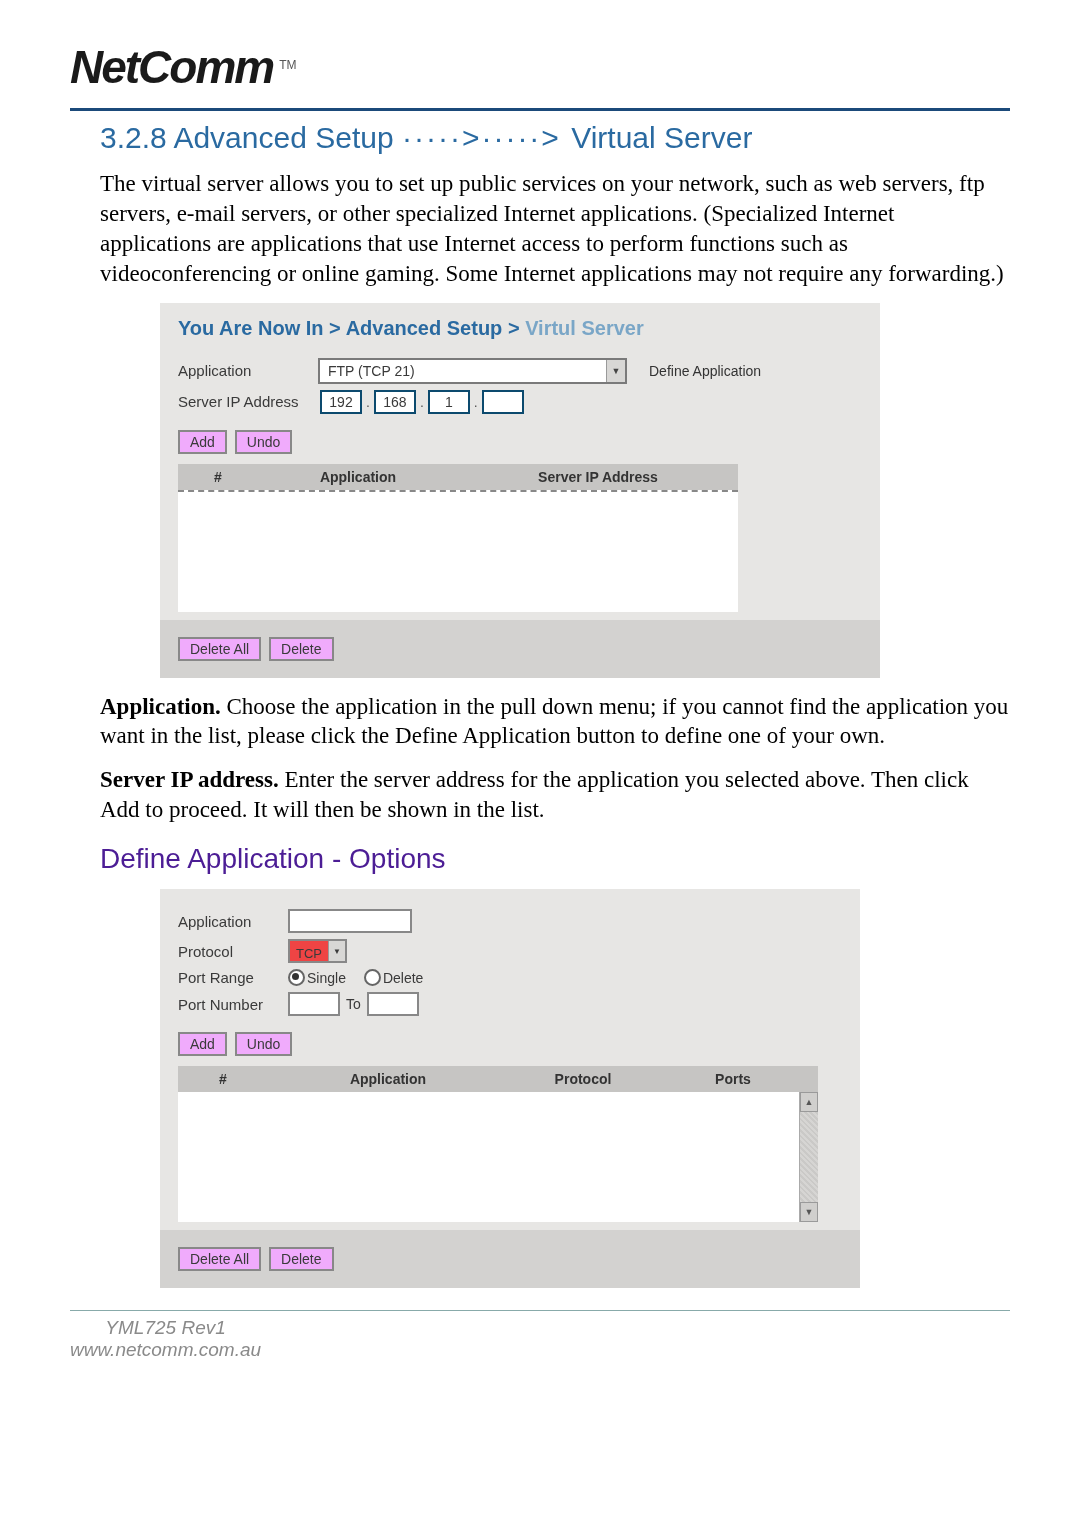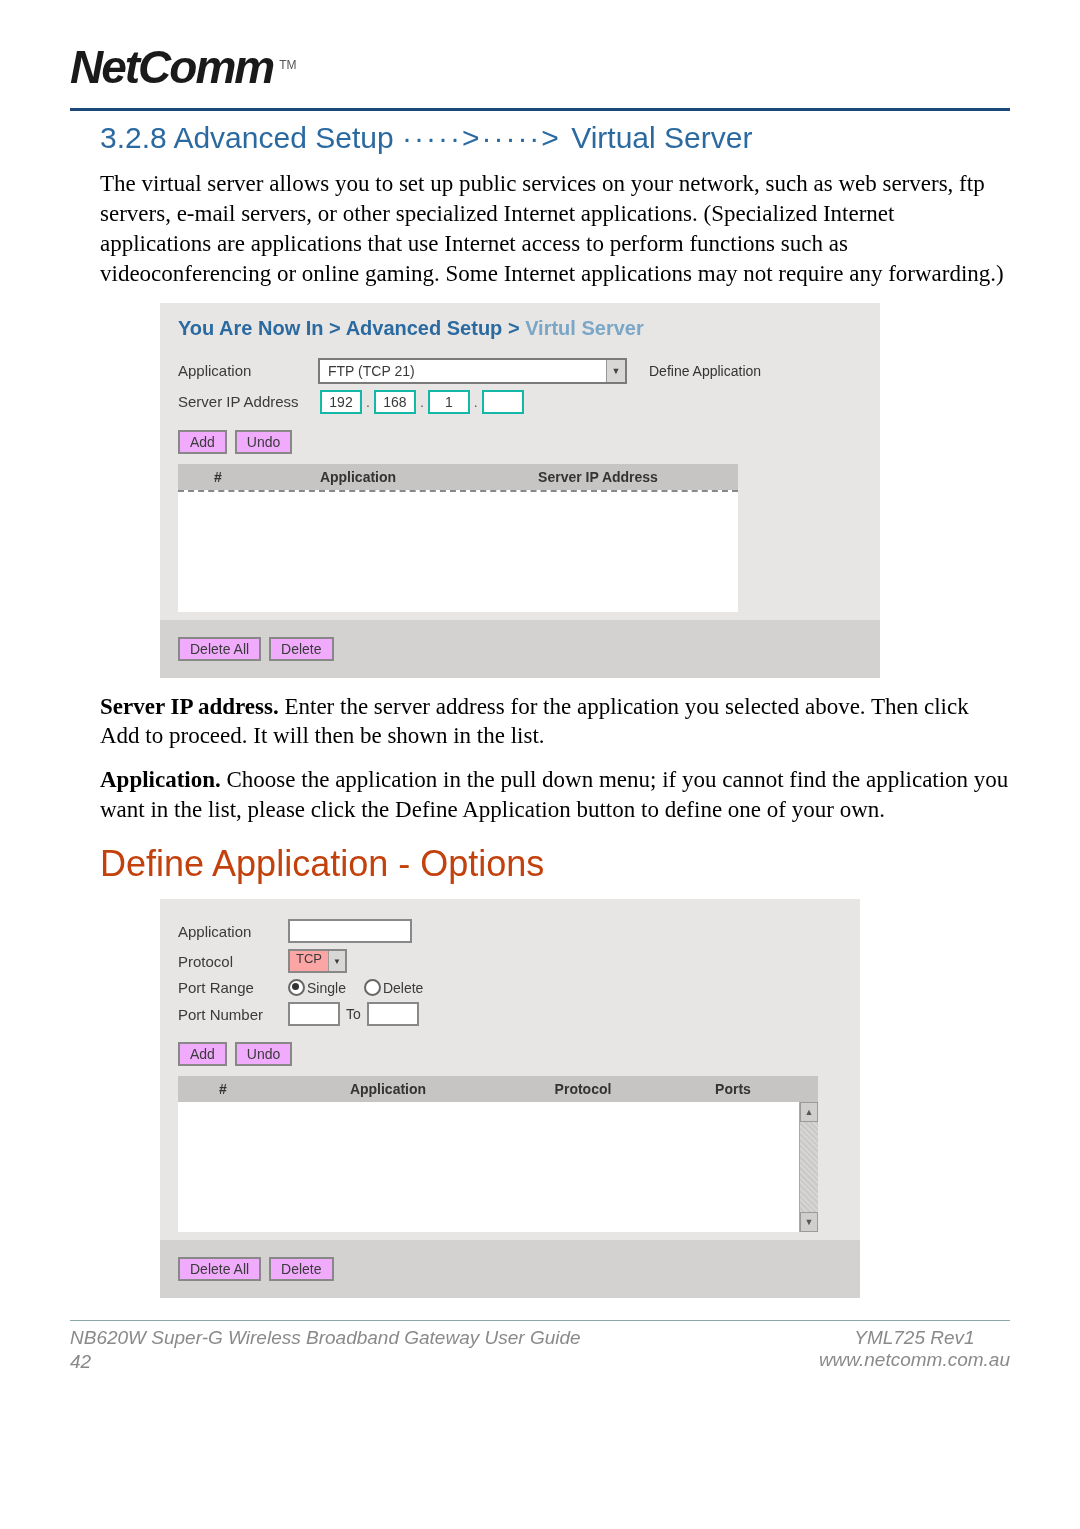--- a/index.html
+++ b/index.html
@@ -4,49 +4,49 @@
 <style>
   html,body{margin:0;padding:0;background:#fff;font-family:"Times New Roman",Times,serif;color:#000}
   .page{width:1080px;height:1529px;position:relative;box-sizing:border-box;padding:40px 70px 0 70px}
   .logo-row{display:flex;align-items:flex-end;margin-bottom:14px}
   .logo{font-family:Arial,Helvetica,sans-serif;font-weight:900;font-style:italic;font-size:46px;letter-spacing:-2px;color:#1a1a1a}
   .tm{font-family:Arial,Helvetica,sans-serif;font-size:12px;color:#555;margin-left:6px;margin-bottom:22px}
   .hr-top{border:0;border-top:3px solid #1b4a7a;margin:2px 0 10px 0}
   .sect-title{font-family:"Segoe UI",Tahoma,sans-serif;font-size:30px;color:#2a6aa1;margin:0 0 14px 30px;font-weight:400}
   .sect-title .dots{letter-spacing:2px;color:#2a6aa1}
   .body-text{font-size:23px;line-height:1.3;margin:0 0 14px 30px}
-  .subhead{font-family:"Segoe UI",Tahoma,sans-serif;font-size:36px;color:#c2410c;margin:18px 0 14px 30px;font-weight:400}
+  .subhead{font-family:"Segoe UI",Tahoma,sans-serif;font-size:28px;color:#4c1d95;margin:18px 0 14px 30px;font-weight:400}
   
   .panel{background:#e7e6e4;margin:10px 0 14px 90px;width:720px;padding:10px 18px 0 18px;font-family:Tahoma,Arial,sans-serif;font-size:14px;color:#3a3a3a;box-sizing:border-box}
   .crumb{font-size:20px;font-weight:700;color:#2a6aa1;margin:4px 0 18px 0;font-family:Tahoma,Arial,sans-serif}
   .crumb .leaf{color:#7aa6c7}
   .row{display:flex;align-items:center;margin:6px 0}
   .lbl{width:140px;color:#3a3a3a;font-size:15px}
   .lbl-narrow{width:110px;color:#3a3a3a;font-size:15px}
   .select{display:inline-flex;align-items:center;border:2px solid #7a7a7a;background:#fff;height:22px}
   .select .val{padding:0 8px;width:270px;font-size:14px}
   .select .btn{width:18px;height:100%;background:#d8d7d5;border-left:1px solid #9a9a9a;display:flex;align-items:center;justify-content:center;font-size:9px;color:#444}
   .define{margin-left:22px;font-size:14px;color:#333}
-  .ipbox{display:inline-block;border:2px solid #14b8a6;background:#fff;width:38px;height:20px;text-align:center;font-size:14px;line-height:20px;margin:0 2px}
+  .ipbox{display:inline-block;border:2px solid #0c4a6e;background:#fff;width:38px;height:20px;text-align:center;font-size:14px;line-height:20px;margin:0 2px}
   .dot{display:inline-block;padding:0 2px;color:#555}
   .btnrow{margin:16px 0 10px 0}
   .btn3d{display:inline-block;border:2px solid #888;background:#f0abfc;padding:2px 10px;font-size:14px;margin-right:4px}
   .tbl{width:560px;border:0;margin-top:6px}
   .thead{display:flex;background:#c6c5c3}
   .thead div{padding:5px 0;font-weight:700;font-size:14px;color:#333;text-align:center}
   .col-idx{width:80px}
   .col-app{width:200px}
   .col-ip{width:280px}
   .tbody{background:#fff;height:120px;border-top:2px dashed #888}
   .panel-footer{background:#d3d2d0;margin:8px -18px 0 -18px;padding:17px 18px}
   
   .panel2{background:#e7e6e4;margin:10px 0 10px 90px;width:700px;padding:14px 18px 0 18px;font-family:Tahoma,Arial,sans-serif;font-size:14px;color:#3a3a3a;box-sizing:border-box}
   .txtbox{border:2px solid #888;background:#fff;height:20px;width:120px}
   .txtbox-sm{border:2px solid #888;background:#fff;height:20px;width:48px}
-  .sel-sm{display:inline-flex;border:2px solid #888;background:#fca5a5;height:20px;align-items:flex-start}
+  .sel-sm{display:inline-flex;border:2px solid #888;background:#ef4444;height:20px;align-items:flex-end}
   .sel-sm .v{padding:0 6px;font-size:13px}
   .sel-sm .a{width:16px;height:100%;background:#d8d7d5;border-left:1px solid #9a9a9a;display:flex;align-items:center;justify-content:center;font-size:8px}
   .radio{display:inline-block;width:13px;height:13px;border:2px solid #666;border-radius:50%;vertical-align:middle;background:#fff;position:relative;margin-right:2px}
   .radio.checked::after{content:"";position:absolute;left:2px;top:2px;width:7px;height:7px;background:#333;border-radius:50%}
   .thead2{display:flex;background:#c6c5c3}
   .thead2 div{padding:5px 0;font-weight:700;font-size:14px;color:#333;text-align:center}
   .c2-idx{width:90px}
   .c2-app{width:240px}
   .c2-proto{width:150px}
   .c2-ports{width:150px}
@@ -122,24 +122,24 @@
       <div class="tbody"></div>
     </div>
 
     <div class="panel-footer">
       <span class="btn3d">Delete All</span>
       <span class="btn3d">Delete</span>
     </div>
   </div>
 
   <p class="body-text">
-    <b>Server IP address.</b><span> Enter the server address for the application you selected above. Then click Add to proceed. It will then be shown in the list.</span>
+    <b>Application.</b><span> Choose the application in the pull down menu; if you cannot find the application you want in the list, please click the Define Application button to define one of your own.</span>
   </p>
   <p class="body-text">
-    <b>Application.</b><span> Choose the application in the pull down menu; if you cannot find the application you want in the list, please click the Define Application button to define one of your own.</span>
+    <b>Server IP address.</b><span> Enter the server address for the application you selected above. Then click Add to proceed. It will then be shown in the list.</span>
   </p>
 
   <div class="subhead">Define Application - Options</div>
 
   <div class="panel2">
     <div class="row">
       <span class="lbl-narrow">Application</span>
       <span class="txtbox"></span>
     </div>
     <div class="row">
@@ -186,22 +186,18 @@
     </div>
 
     <div class="panel-footer" style="margin:8px -18px 0 -18px">
       <span class="btn3d">Delete All</span>
       <span class="btn3d">Delete</span>
     </div>
   </div>
 
   <hr class="hr-bot">
   <div class="foot">
-    <div class="left">
-      <div>NB620W Super-G Wireless Broadband  Gateway User Guide</div>
-      <div class="pgnum">42</div>
-    </div>
     <div class="right">
       <div>YML725 Rev1</div>
       <div>www.netcomm.com.au</div>
     </div>
   </div>
 </div>
 
 </body></html>

